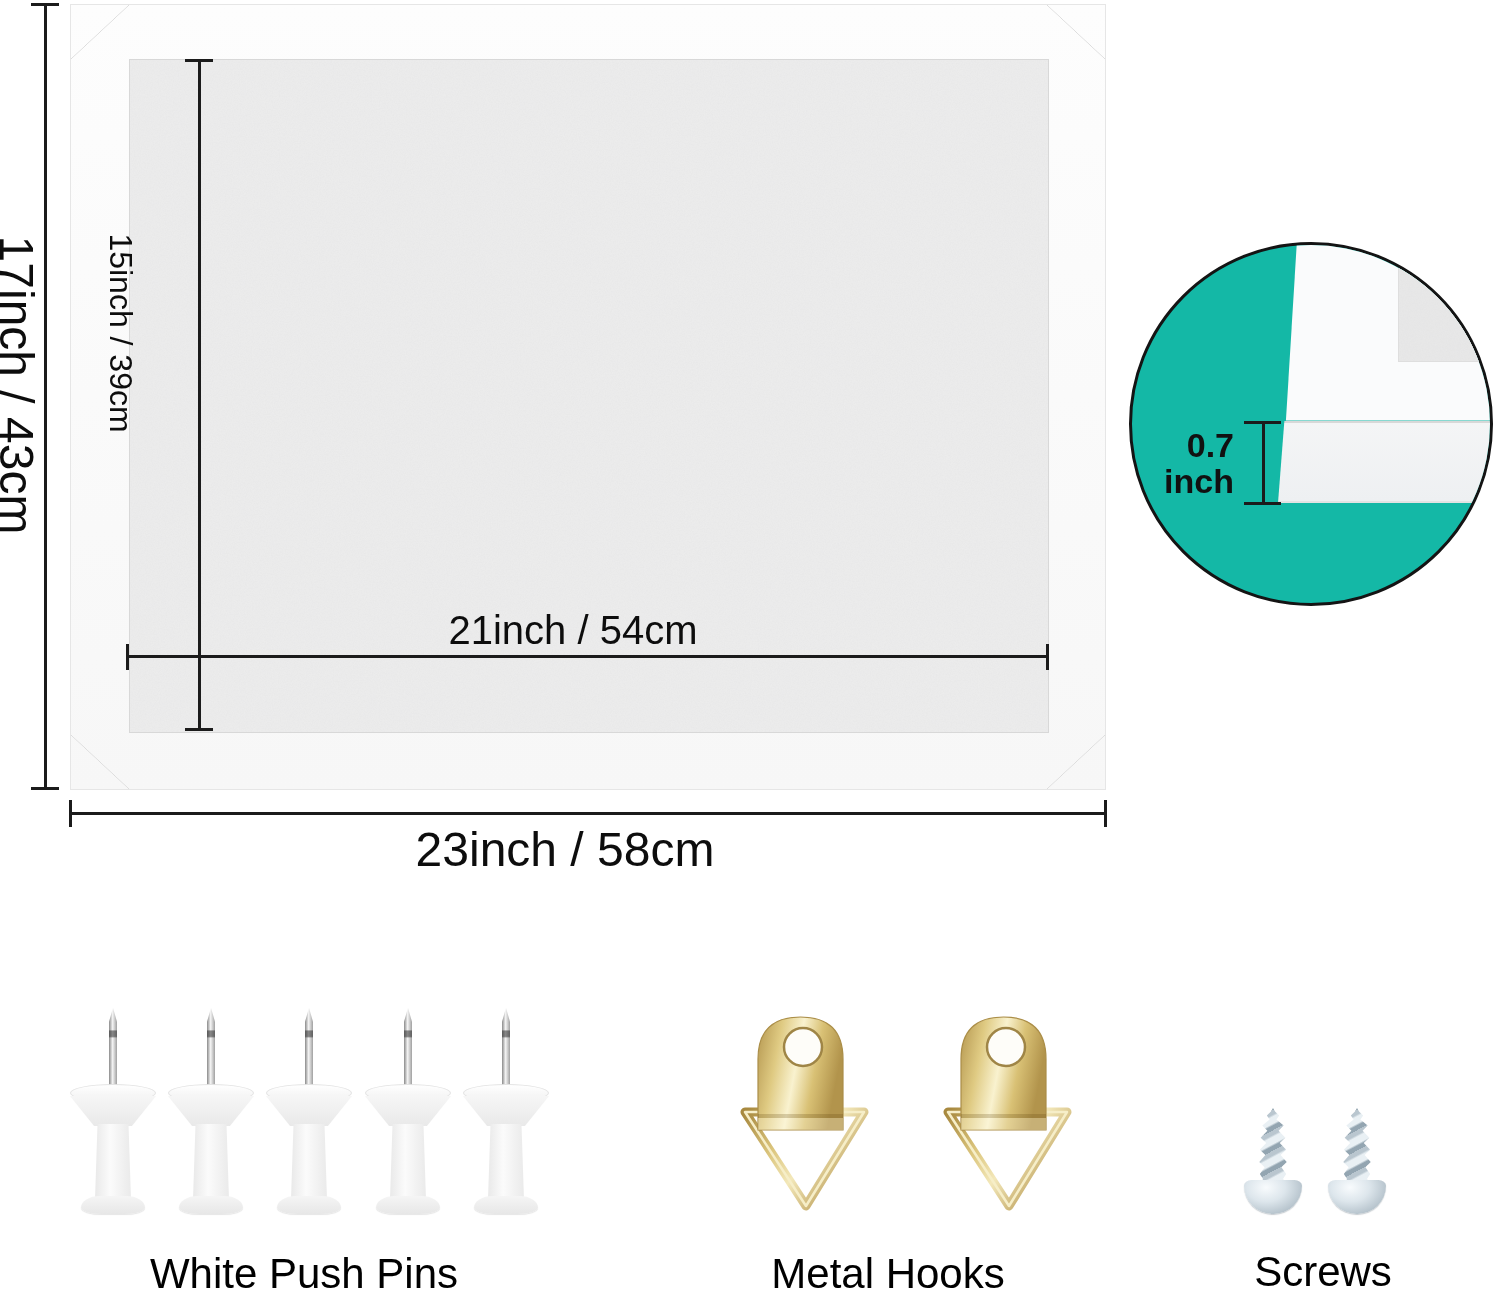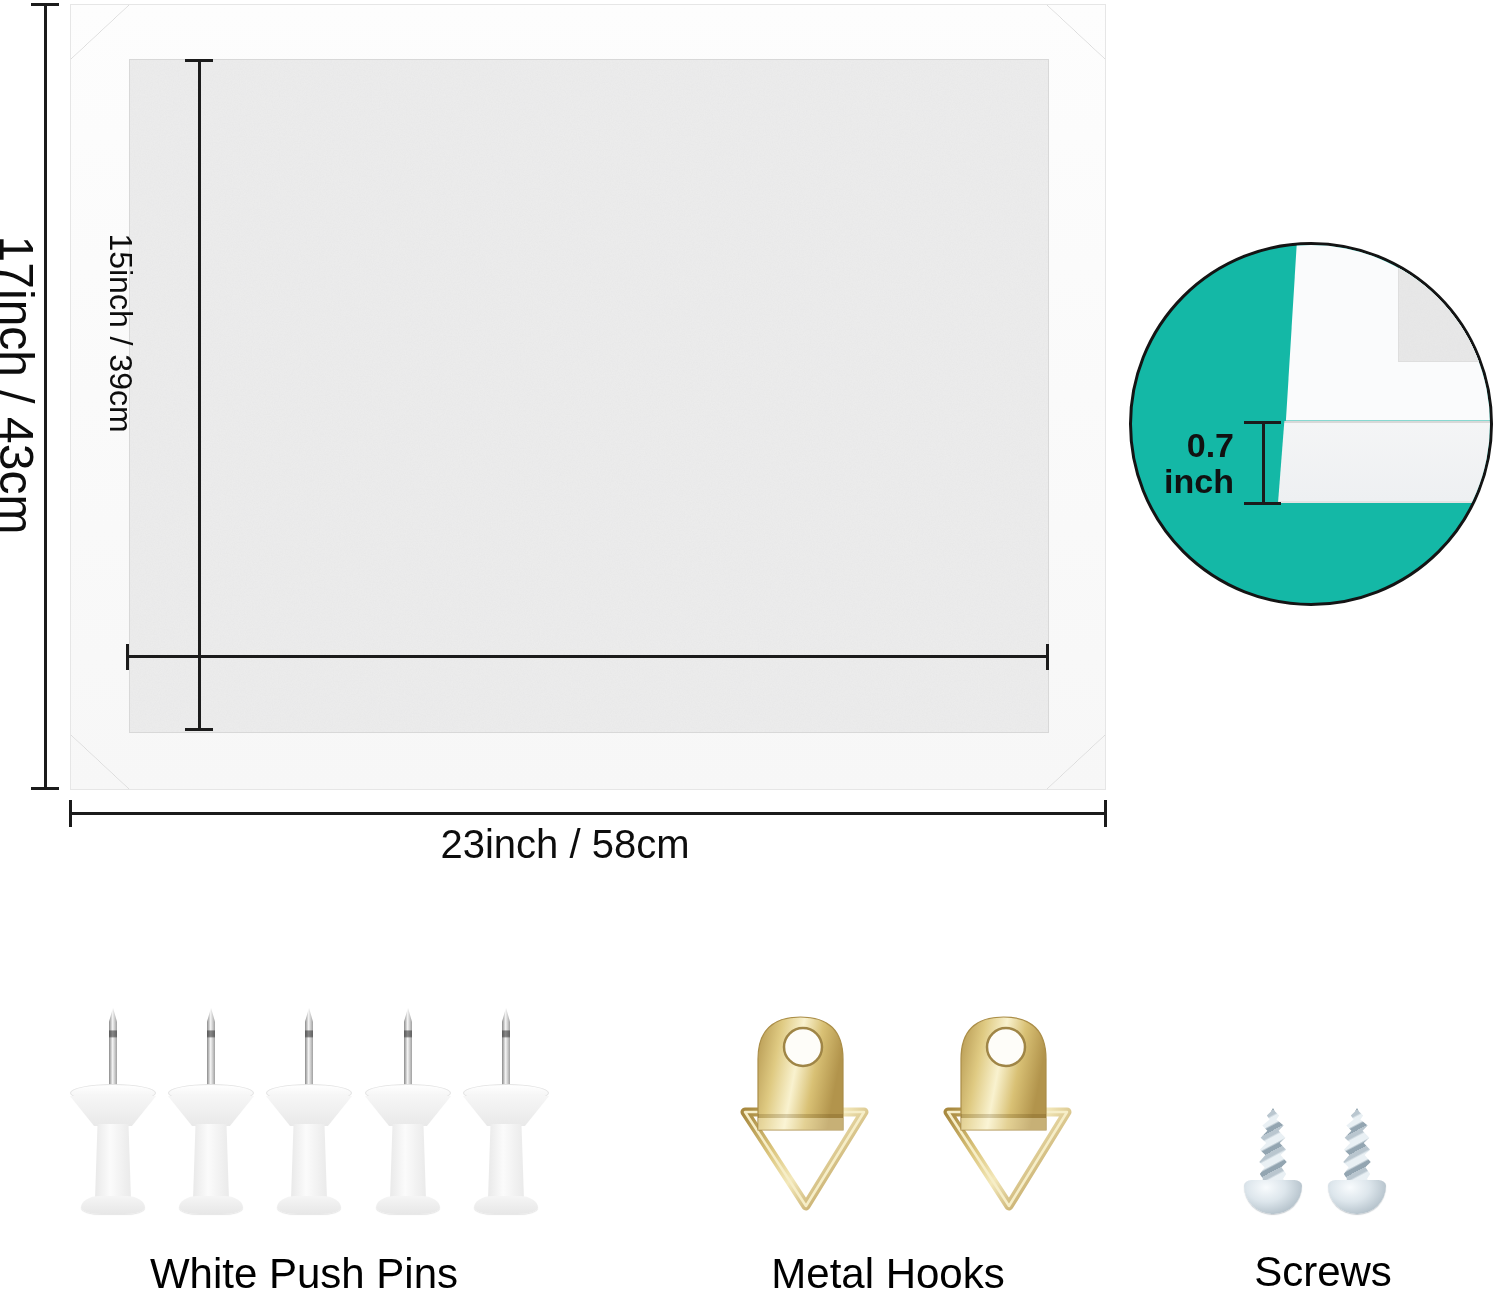--- a/index.html
+++ b/index.html
@@ -110,25 +110,26 @@
   <div class="abs dimtext vlabel" style="left:-154px;top:361px;width:340px;height:48px;line-height:48px;font-size:48px">17inch / 43cm</div>
 
   <div class="abs dline" style="left:198px;top:59px;width:3px;height:672px"></div>
   <div class="abs dline" style="left:185px;top:59px;width:28px;height:3px"></div>
   <div class="abs dline" style="left:185px;top:728px;width:28px;height:3px"></div>
   <div class="abs dimtext vlabel" style="left:-9px;top:315px;width:260px;height:36px;line-height:36px;font-size:32px">15inch / 39cm</div>
 
   <div class="abs dline" style="left:126px;top:655px;width:923px;height:3px"></div>
   <div class="abs dline" style="left:126px;top:644px;width:3px;height:26px"></div>
   <div class="abs dline" style="left:1046px;top:644px;width:3px;height:26px"></div>
+  <div class="abs dimtext" style="left:413px;top:608px;width:320px;text-align:center;font-size:40px">21inch / 54cm</div>
 
   <div class="abs dline" style="left:69px;top:812px;width:1038px;height:3px"></div>
   <div class="abs dline" style="left:69px;top:800px;width:3px;height:27px"></div>
   <div class="abs dline" style="left:1104px;top:800px;width:3px;height:27px"></div>
-  <div class="abs dimtext" style="left:365px;top:822px;width:400px;text-align:center;font-size:40px">23inch / 58cm</div>
+  <div class="abs dimtext" style="left:365px;top:822px;width:400px;text-align:center;font-size:48px">23inch / 58cm</div>
 
   <div class="abs" id="detail-circle">
     <div class="abs" id="dc-frame-face"></div>
     <div class="abs" id="dc-felt">
       <svg class="fillsvg" preserveAspectRatio="none">
         <rect width="100%" height="100%" fill="#e9e9e9"></rect>
         <rect width="100%" height="100%" filter="url(#feltNoise)" opacity="0.5"></rect>
       </svg>
     </div>
     <div class="abs" id="dc-edge-strip"></div>

